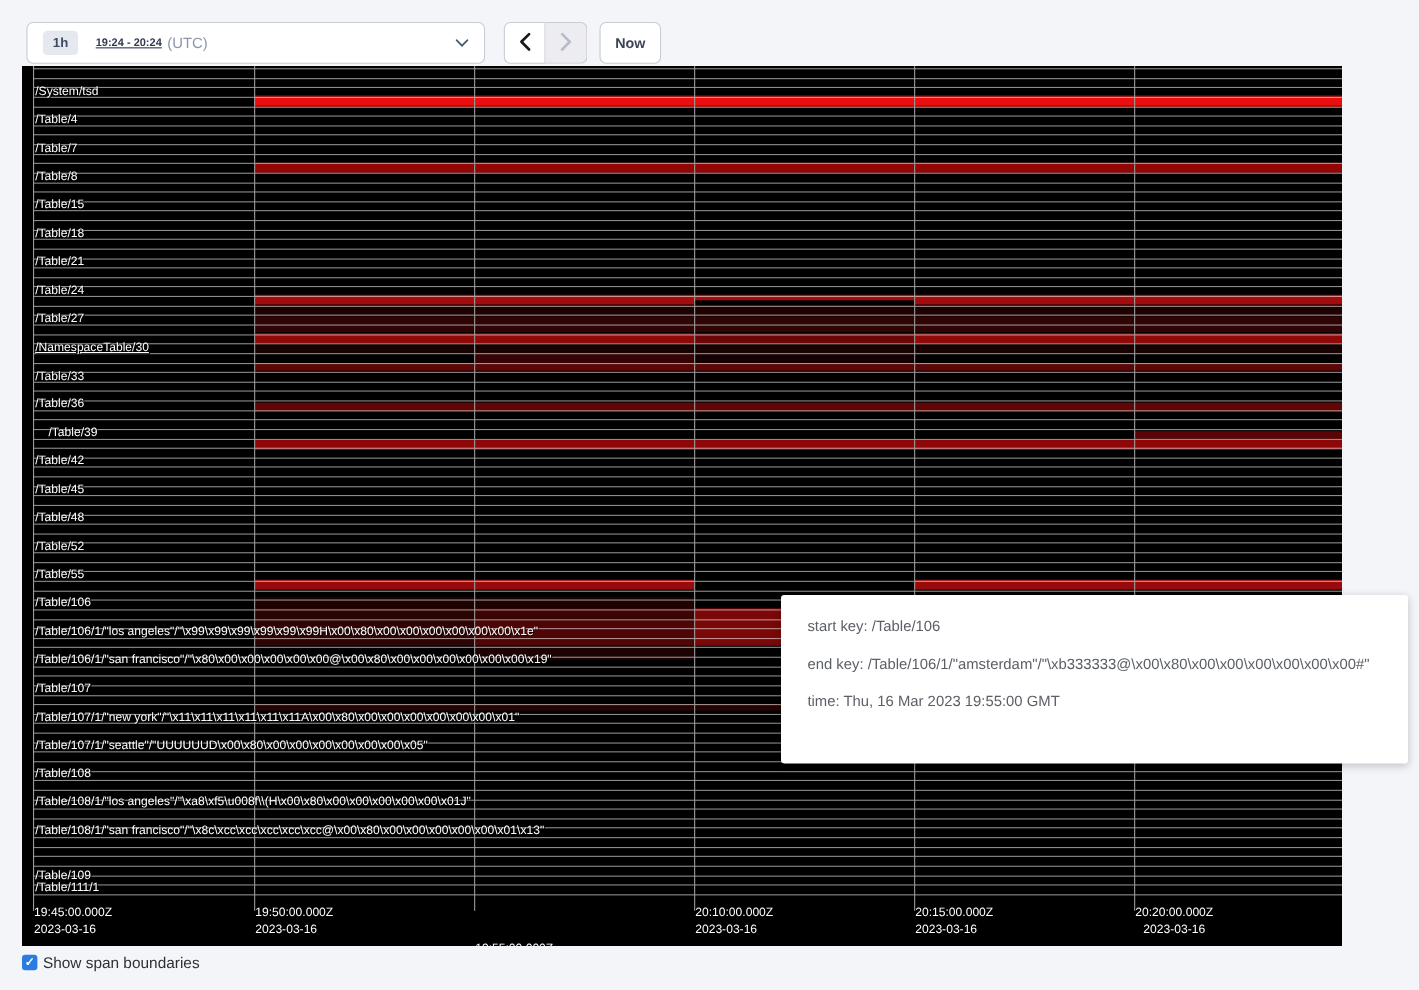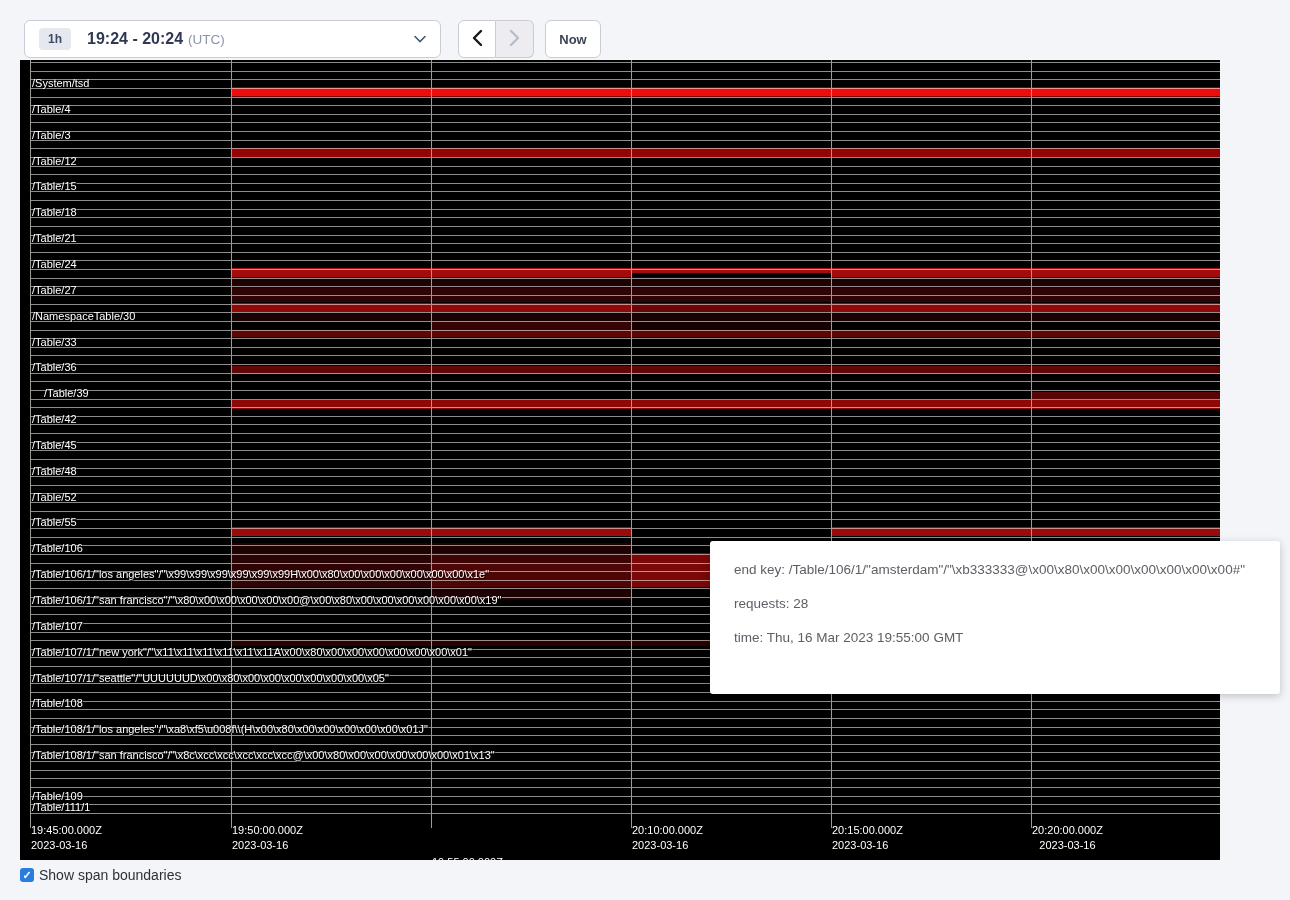--- a/index.html
+++ b/index.html
@@ -13,21 +13,21 @@
   .time-select{
     position:absolute;left:24px;top:20px;width:417px;height:38px;
     background:#fff;border:1px solid #c9ccd6;border-radius:6px;
     display:flex;align-items:center;box-sizing:border-box;padding:0 14px;
     cursor:pointer;
   }
   .preset-badge{
     background:#e6e8f0;color:#3f4a63;font-weight:bold;font-size:12px;
     border-radius:4px;padding:4px 9px;margin-right:16px;
   }
-  .range-label{color:#2f3a52;font-weight:bold;font-size:16px;}
+  .range-label{color:#2f3a52;font-weight:bold;font-size:10px;text-decoration:underline;}
   .range-tz{color:#8a96ad;font-size:13.5px;margin-left:5px;}
   .select-caret{margin-left:auto;display:flex;align-items:center;}
   .nav-group{
     position:absolute;left:458px;top:20px;height:38px;display:flex;
   }
   .nav-btn{
     width:38px;height:38px;box-sizing:border-box;border:1px solid #c9ccd6;
     background:#fff;display:flex;align-items:center;justify-content:center;
     padding:0;cursor:pointer;
   }
@@ -225,28 +225,28 @@
     <div class="gridline-h" style="left: 10px; top: 744px; width: 1190px;"></div>
     <div class="gridline-h" style="left: 10px; top: 753px; width: 1190px;"></div>
     <div class="gridline-v" style="left: 10px; top: 0px; height: 768px;"></div>
     <div class="gridline-v" style="left: 211px; top: 0px; height: 768px;"></div>
     <div class="gridline-v" style="left: 411px; top: 0px; height: 768px;"></div>
     <div class="gridline-v" style="left: 611px; top: 0px; height: 768px;"></div>
     <div class="gridline-v" style="left: 811px; top: 0px; height: 768px;"></div>
     <div class="gridline-v" style="left: 1011px; top: 0px; height: 768px;"></div>
     <div class="row-label" style="left: 12px; top: 17px;">/System/tsd</div>
     <div class="row-label" style="left: 12px; top: 42.8px;">/Table/4</div>
-    <div class="row-label" style="left: 12px; top: 68.7px;">/Table/3</div>
-    <div class="row-label" style="left: 12px; top: 94.5px;">/Table/12</div>
+    <div class="row-label" style="left: 12px; top: 68.7px;">/Table/7</div>
+    <div class="row-label" style="left: 12px; top: 94.5px;">/Table/8</div>
     <div class="row-label" style="left: 12px; top: 120.4px;">/Table/15</div>
     <div class="row-label" style="left: 12px; top: 146.2px;">/Table/18</div>
     <div class="row-label" style="left: 12px; top: 172.1px;">/Table/21</div>
     <div class="row-label" style="left: 12px; top: 197.9px;">/Table/24</div>
     <div class="row-label" style="left: 12px; top: 223.8px;">/Table/27</div>
-    <div class="row-label" style="left: 12px; top: 249.6px;">/NamespaceTable/30</div>
+    <div class="row-label" style="left: 12px; top: 249.6px; text-decoration: underline;">/NamespaceTable/30</div>
     <div class="row-label" style="left: 12px; top: 275.5px; text-align: right;">/Table/33</div>
     <div class="row-label" style="left: 12px; top: 301.3px;">/Table/36</div>
     <div class="row-label" style="left: 12px; top: 327.2px; margin-left: 12px;">/Table/39</div>
     <div class="row-label" style="left: 12px; top: 353px;">/Table/42</div>
     <div class="row-label" style="left: 12px; top: 378.8px;">/Table/45</div>
     <div class="row-label" style="left: 12px; top: 404.7px;">/Table/48</div>
     <div class="row-label" style="left: 12px; top: 430.5px;">/Table/52</div>
     <div class="row-label" style="left: 12px; top: 456.4px;">/Table/55</div>
     <div class="row-label" style="left: 12px; top: 482.2px;">/Table/106</div>
     <div class="row-label" style="left: 12px; top: 508.1px;">/Table/106/1/"los angeles"/"\x99\x99\x99\x99\x99\x99H\x00\x80\x00\x00\x00\x00\x00\x00\x1e"</div>
@@ -279,21 +279,21 @@
       <div>20:15:00.000Z</div>
       <div>2023-03-16</div>
     </div>
     <div class="x-tick" style="left: 1012px; top: 763px; text-align: center;">
       <div>20:20:00.000Z</div>
       <div>2023-03-16</div>
     </div>
   </div>
 
 <div class="tooltip">
+  <div class="tooltip-line">start key: /Table/106</div>
   <div class="tooltip-line">end key: /Table/106/1/"amsterdam"/"\xb333333@\x00\x80\x00\x00\x00\x00\x00\x00#"</div>
-  <div class="tooltip-line">requests: 28</div>
   <div class="tooltip-line">time: Thu, 16 Mar 2023 19:55:00 GMT</div>
 </div>
 
 <div class="footer">
   <span class="checkbox">✓</span>
   <span class="checkbox-label">Show span boundaries</span>
 </div>
 
 </body></html>

